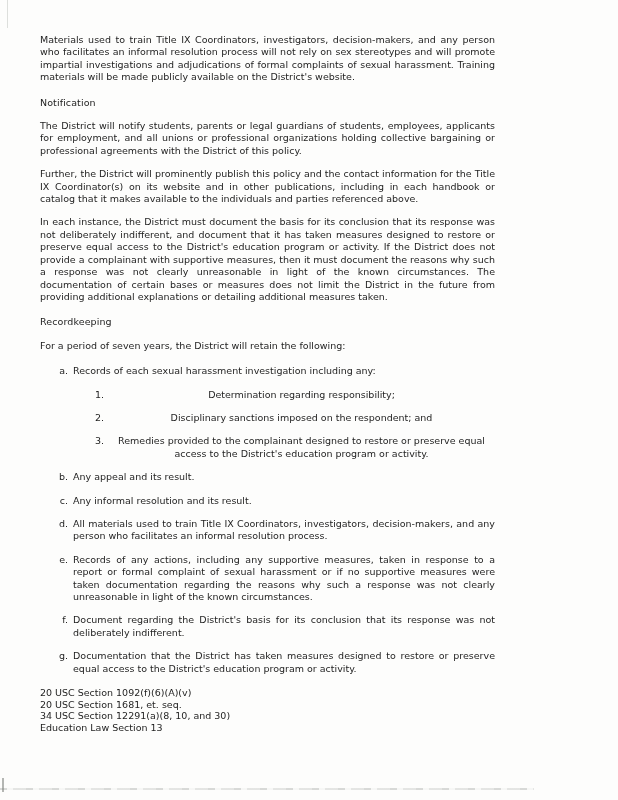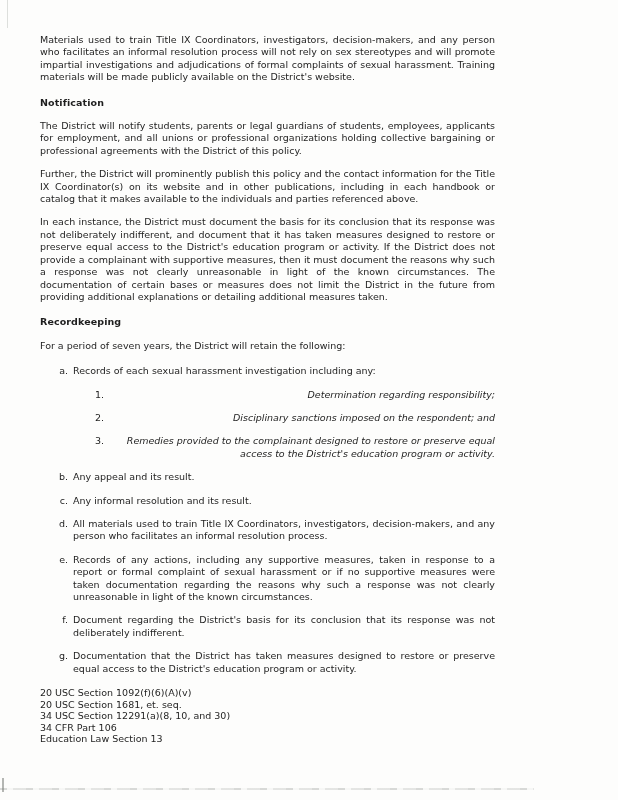--- a/index.html
+++ b/index.html
@@ -16,21 +16,21 @@
     color: #1e1e1e;
     font-size: 9.5px;
     line-height: 12.4px;
     -webkit-font-smoothing: antialiased;
   }
   .para {
     text-align: justify;
     margin-bottom: 11px;
   }
   .heading {
-    font-weight: bold;
+    font-weight: normal;
     margin: 13px 0 11px 0;
     letter-spacing: 0.1px;
   }
   .list { margin-top: 13px; }
   .li {
     display: flex;
     margin-bottom: 11px;
   }
   .li .marker {
     flex: none;
@@ -46,21 +46,21 @@
   .subli {
     display: flex;
     margin-bottom: 11px;
     margin-left: 22px;
   }
   .subli .submarker {
     flex: none;
     width: 13px;
     padding-right: 4px;
   }
-  .subli .litext { flex: 1; text-align: right; font-style: italic; }
+  .subli .litext { flex: 1; text-align: center; }
   .sublist .subli:last-child { margin-bottom: 0; }
   .citations {
     margin-top: 12px;
     line-height: 11.6px;
   }
   
   .scan-bottom-line {
     position: absolute;
     left: 0; right: 0;
     top: 788px;
@@ -153,21 +153,20 @@
       <span class="marker">g.</span>
       <span class="litext">Documentation that the District has taken measures designed to restore or preserve equal access to the District's education program or activity.</span>
     </div>
 
   </div>
 
   <div class="citations">
     <div>20 USC Section 1092(f)(6)(A)(v)</div>
     <div>20 USC Section 1681, et. seq.</div>
     <div>34 USC Section 12291(a)(8, 10, and 30)</div>
-    <div>34 CFR Part 106</div>
     <div>Education Law Section 13</div>
   </div>
 
   <div class="scan-left-edge"></div>
   <div class="scan-left-tick"></div>
   <div class="scan-bottom-line"></div>
 
 </div>
 
 </body></html>

